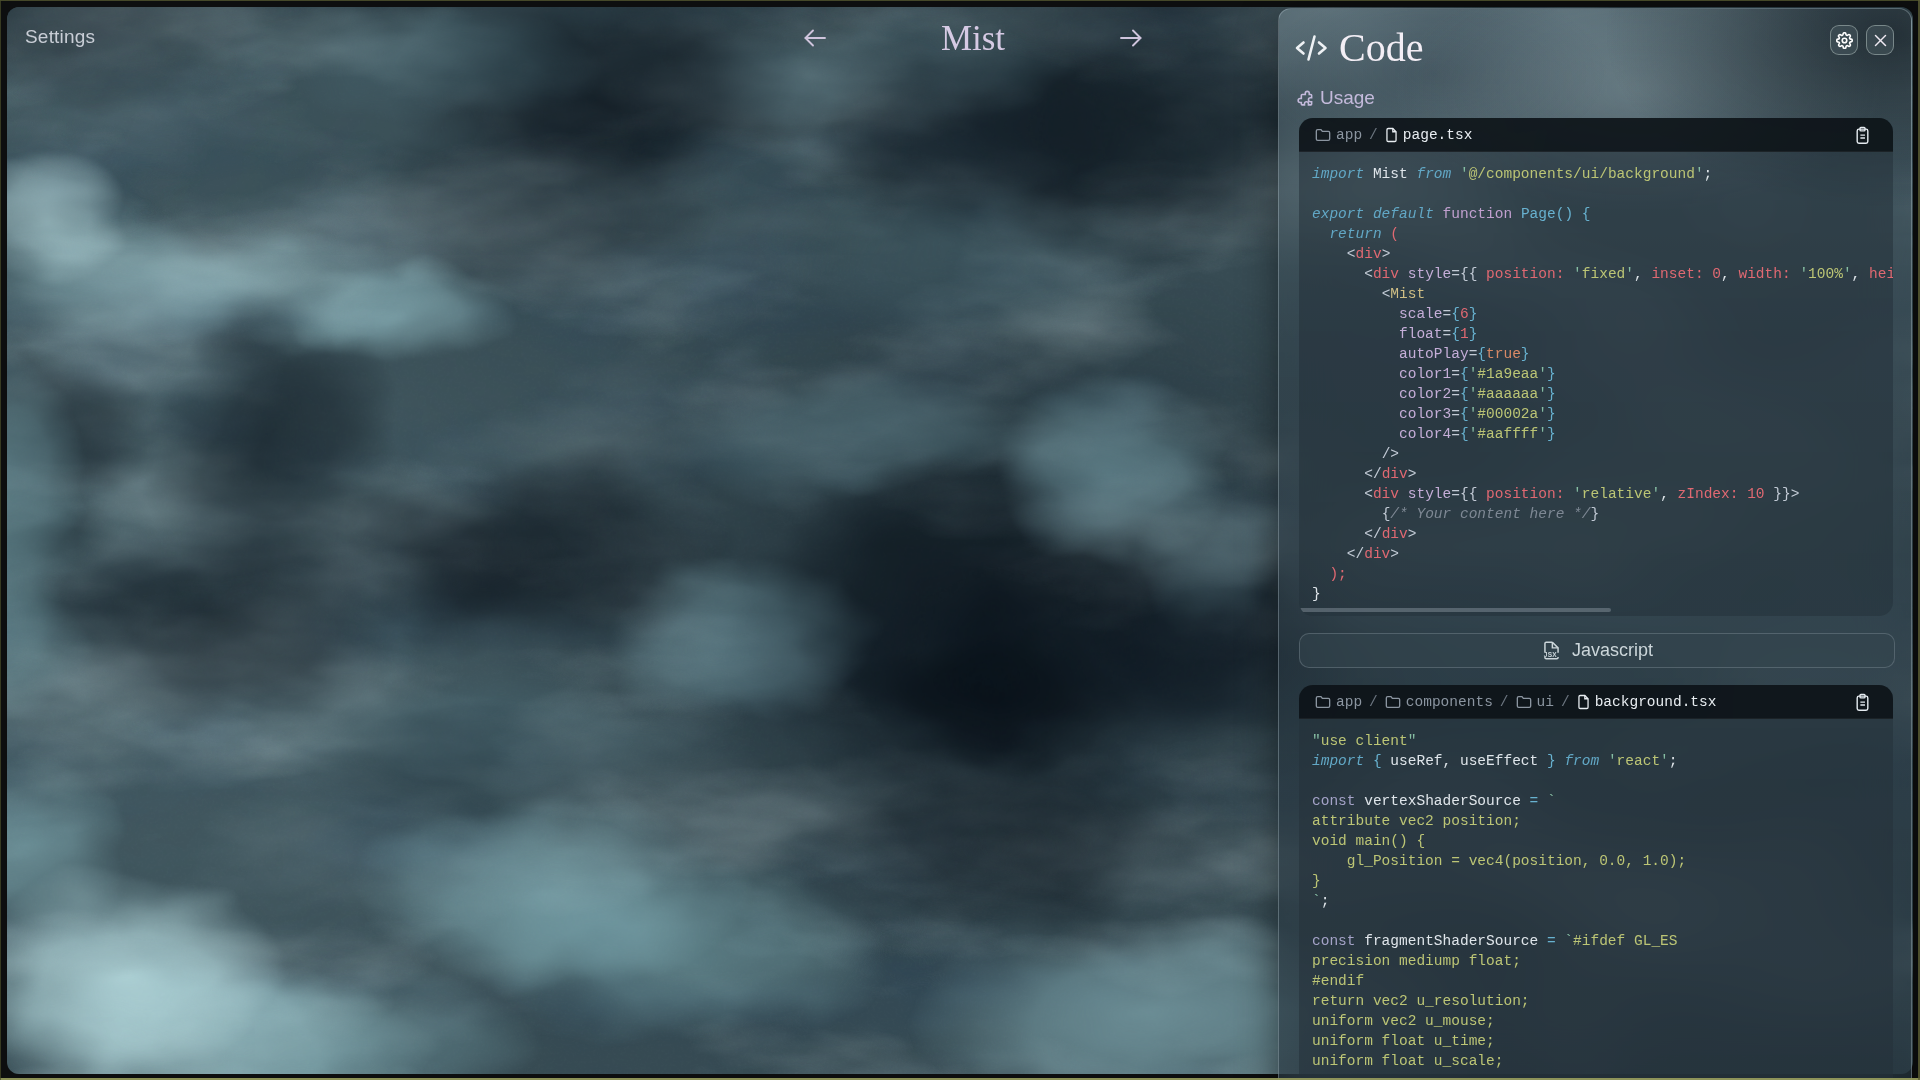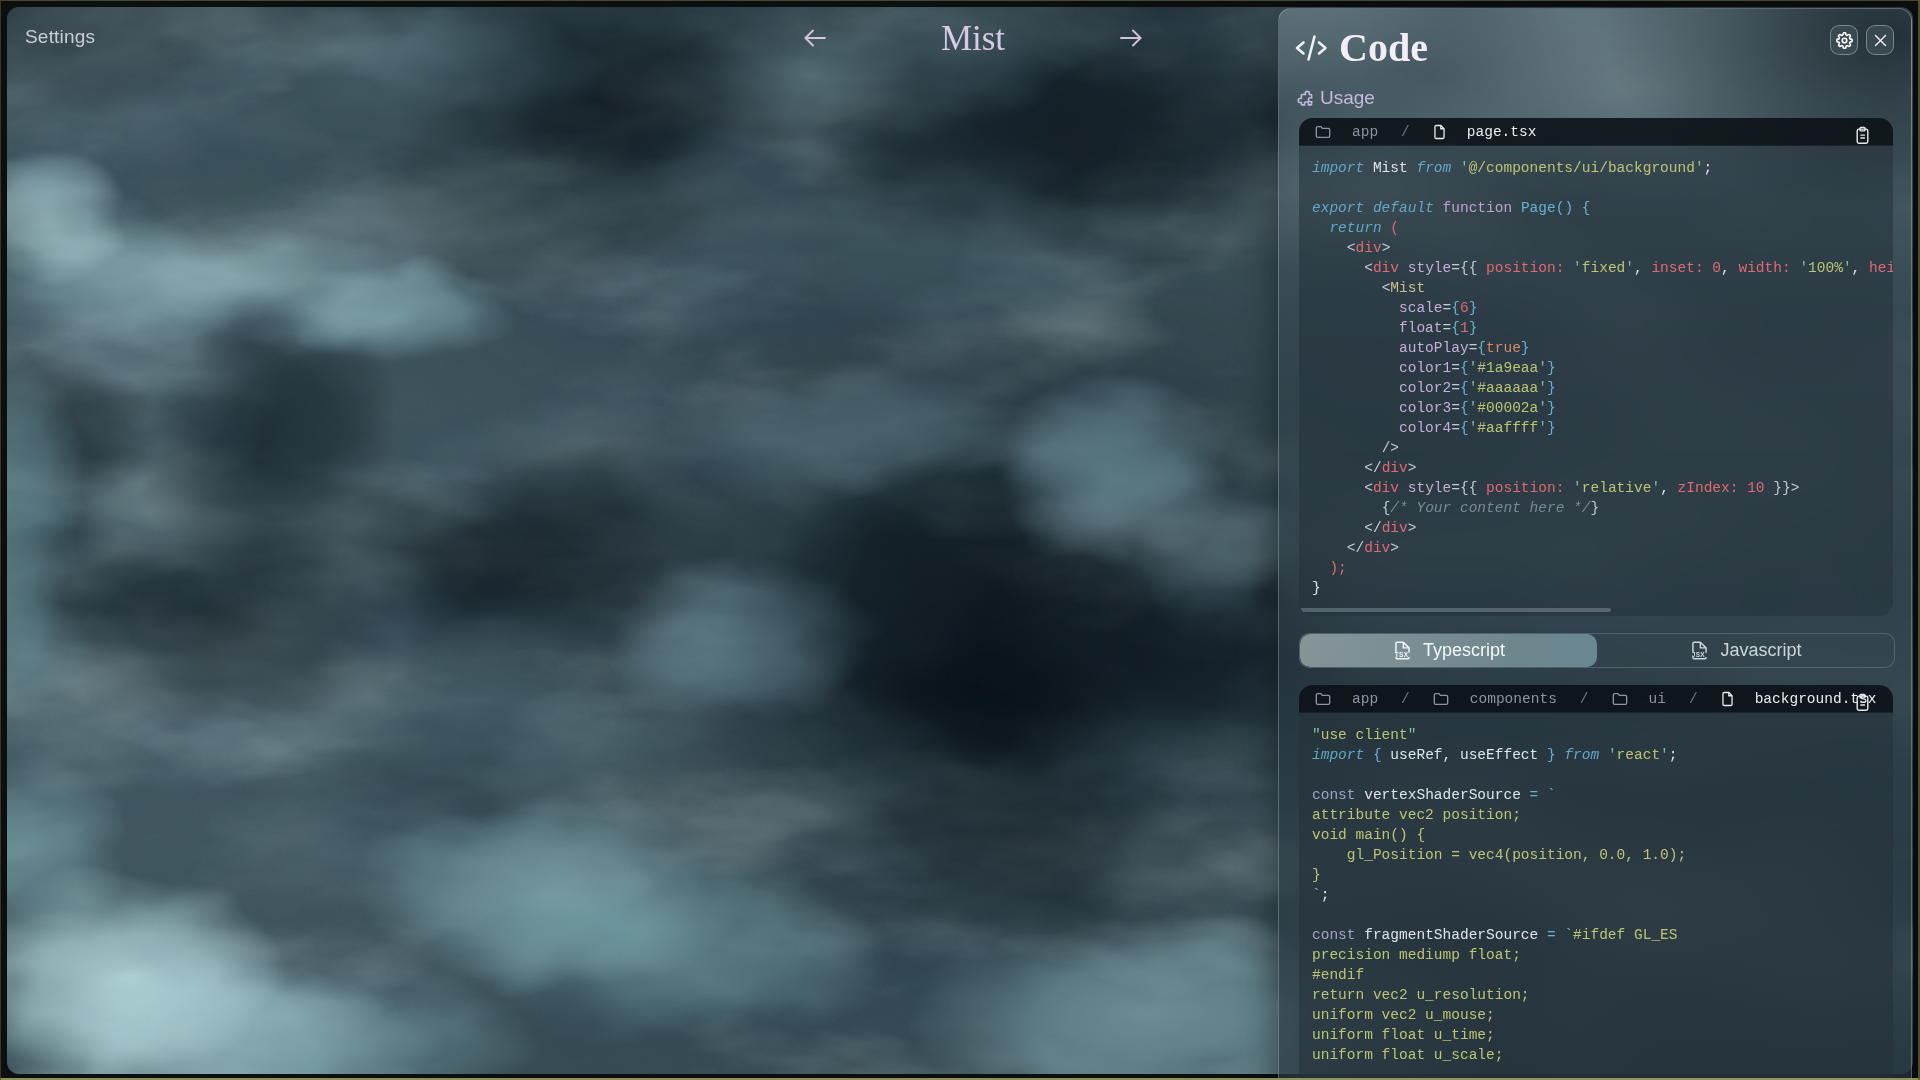--- a/index.html
+++ b/index.html
@@ -76,36 +76,36 @@
     background:
       radial-gradient(380px 230px at 614px 25px, rgba(12,20,26,.68), rgba(12,20,26,0) 76%),
       radial-gradient(340px 170px at 360px 80px, rgba(178,193,198,.25), rgba(178,193,198,0) 72%),
       radial-gradient(250px 130px at 155px 65px, rgba(28,40,50,.32), rgba(28,40,50,0) 70%),
       linear-gradient(180deg, rgba(126,148,157,.48), rgba(78,98,108,.46) 150px, rgba(50,66,76,.5) 330px, rgba(34,48,58,.58) 75%);
     -webkit-backdrop-filter:blur(26px); backdrop-filter:blur(26px);
     border:1px solid rgba(205,222,230,.30);
     box-shadow:0 10px 40px rgba(0,0,0,.45); }
 
   .phead { position:absolute; left:15px; top:19px; height:40px; display:flex; align-items:center; }
-  .ptitle { font-family:"Liberation Serif", serif; font-size:40px; color:#f3eef5; margin-left:9px; line-height:36px;font-weight:bold; }
+  .ptitle { font-family:"Liberation Serif", serif; font-size:40px; color:#f3eef5; margin-left:9px; line-height:36px; }
   .btn { position:absolute; top:16px; width:28px; height:30px; border-radius:9px;
     background:rgba(66,81,89,.7); border:1px solid rgba(175,190,186,.55);
     display:flex; align-items:center; justify-content:center; }
   .btn.gear { left:551px; } .btn.x { left:587px; }
 
   .usage { position:absolute; left:16px; top:78px; display:flex; align-items:center;justify-content:space-between; }
   .usage span { font-size:19px; color:#c4badb; margin-left:6px; }
 
   .cblock { position:absolute; left:20px; width:594px; border-radius:14px; overflow:hidden;
     background:rgba(36,50,58,.55); }
   .cb1 { top:109px; height:498px; }
   .cb2 { top:676px; height:436px; }
-  .chead { height:28px; background:rgba(9,14,18,.78); display:flex; align-items:center;
+  .chead { height:34px; background:rgba(9,14,18,.78); display:flex; align-items:center;
     padding:0 16px; font-family:"Liberation Mono", monospace; font-size:14.5px;
-    border-bottom:1px solid rgba(255,255,255,.05); position:relative;gap:16px; }
+    border-bottom:1px solid rgba(255,255,255,.05); position:relative; }
   .chead .dim { color:#8b95a0; }
   .chead .sep { color:#6b757f; margin:0 7px; }
   .chead .file { color:#e8edf1; font-weight:normal; margin-left:6px; }
   .chead .icon { margin-right:5px; display:inline-flex; }
   .clip { position:absolute; right:22px; top:8px; }
 
   pre.code { font-family:"Liberation Mono", monospace; font-size:14.5px; line-height:20px;
     color:#d9e0e6; padding:12px 0 0 13px; white-space:pre; }
   .k  { color:#62a8c6; font-style:italic; }
   .bl { color:#68b2d0; }
@@ -252,27 +252,20 @@
       <span class="lv">&lt;</span><span class="r">div</span> <span class="at">style</span><span class="lv">={{</span> <span class="r">position:</span> <span class="q">'</span><span class="g">relative</span><span class="q">'</span><span class="wt">,</span> <span class="r">zIndex:</span> <span class="r">10</span> <span class="lv">}}&gt;</span>
         <span class="lv">{</span><span class="cm">/* Your content here */</span><span class="lv">}</span>
       <span class="lv">&lt;/</span><span class="r">div</span><span class="lv">&gt;</span>
     <span class="lv">&lt;/</span><span class="r">div</span><span class="lv">&gt;</span>
   <span class="r">);</span>
 <span class="wt">}</span></pre>
     <div class="hscroll"></div>
   </div>
 
   <div class="tabs">
-    <div class="tab active">
-      <svg width="21" height="21" viewBox="0 0 24 24" fill="none" stroke="#f4f8f8" stroke-width="1.7">
-          <path d="M13 2.5H6a1.5 1.5 0 0 0-1.5 1.5v10.5 M4.5 19.5v0.5A1.5 1.5 0 0 0 6 21.5h12a1.5 1.5 0 0 0 1.5-1.5v-0.5 M19.5 14.5V9L13 2.5"></path>
-          <path d="M13 2.5V9h6.5"></path>
-          <text x="3.2" y="19.3" font-size="7.5" font-weight="bold" fill="#f4f8f8" stroke="none" font-family="Liberation Sans" letter-spacing="0.3">TSX</text>
-        </svg>
-      Typescript</div>
     <div class="tab">
       <svg width="21" height="21" viewBox="0 0 24 24" fill="none" stroke="#ccd6da" stroke-width="1.7">
           <path d="M13 2.5H6a1.5 1.5 0 0 0-1.5 1.5v10.5 M4.5 19.5v0.5A1.5 1.5 0 0 0 6 21.5h12a1.5 1.5 0 0 0 1.5-1.5v-0.5 M19.5 14.5V9L13 2.5"></path>
           <path d="M13 2.5V9h6.5"></path>
           <text x="3.2" y="19.3" font-size="7.5" font-weight="bold" fill="#ccd6da" stroke="none" font-family="Liberation Sans" letter-spacing="0.3">JSX</text>
         </svg>
       Javascript</div>
   </div>
 
   <div class="cblock cb2">

